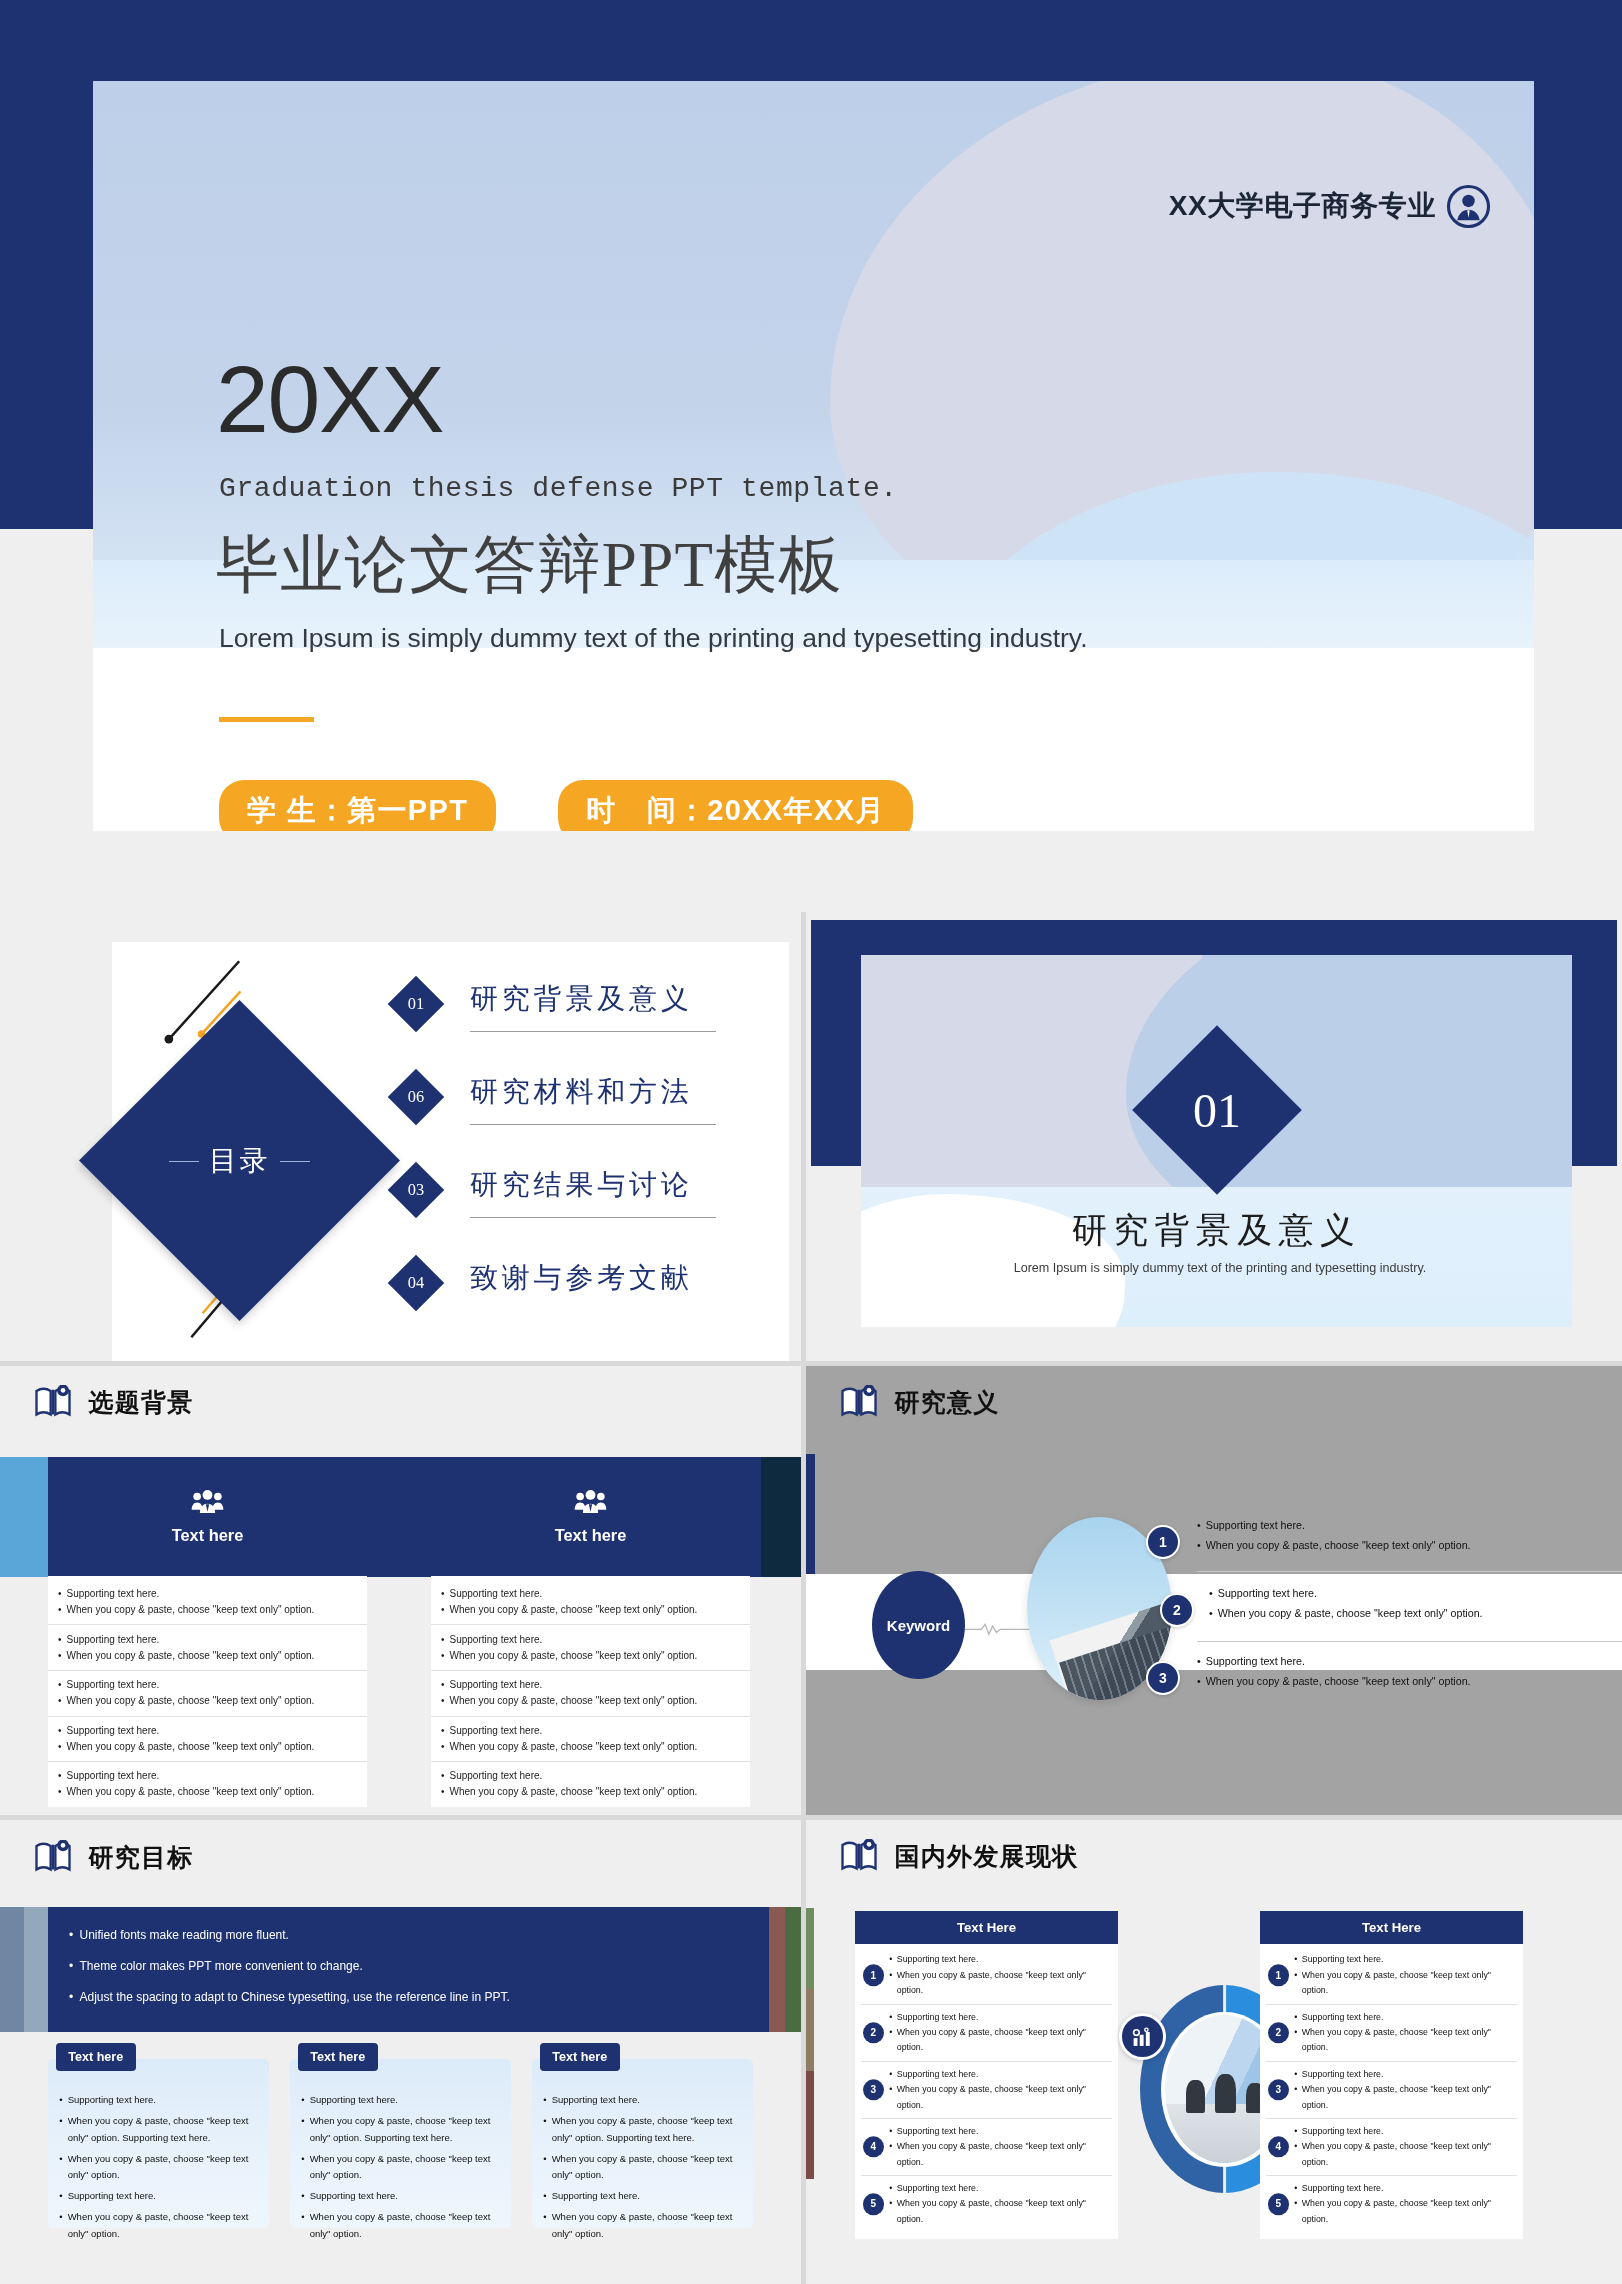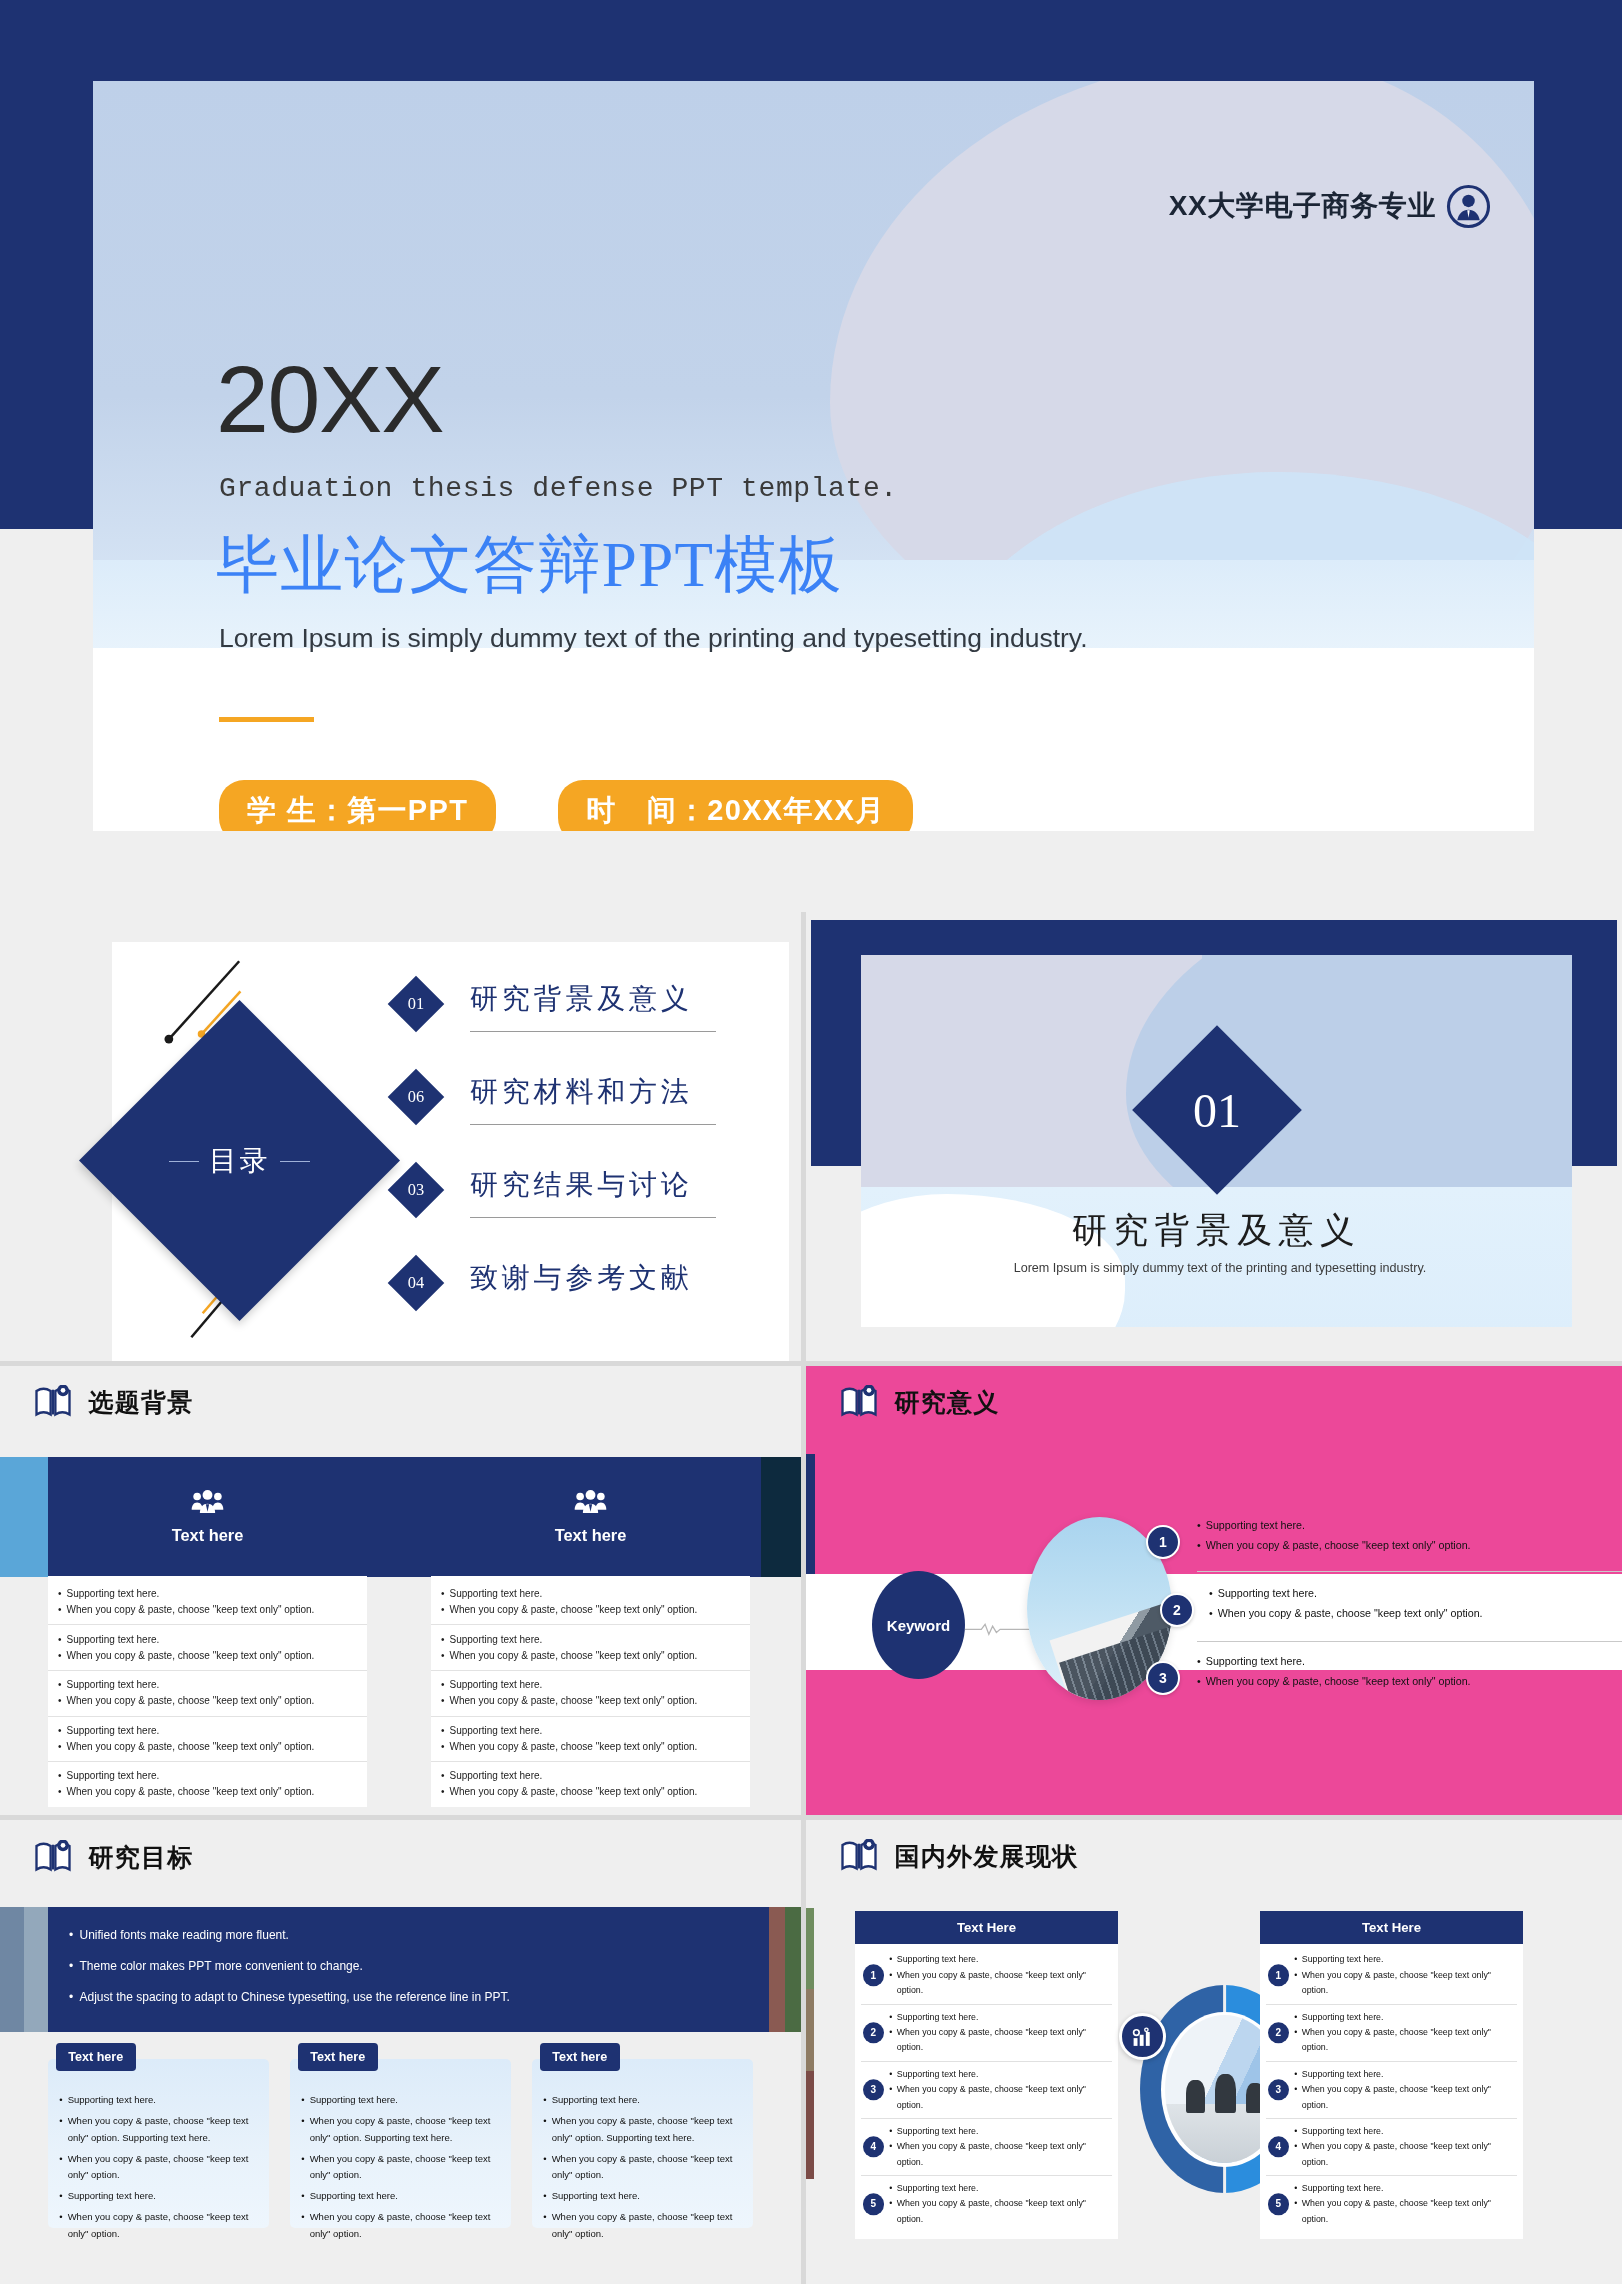--- a/index.html
+++ b/index.html
@@ -24,21 +24,21 @@
     background: #cfe4f7; border-radius: 50% 50% 45% 55% / 60% 55% 45% 40%; opacity: .95;}
   .s1-lowerwhite { position: absolute; left: 0; top: 567px; width: 1441px; height: 183px; background: #ffffff; }
   .s1-lightband { position: absolute; left: 0; top: 479px; width: 1441px; height: 176px;
      background: linear-gradient(180deg,#dcecfa 0%, #eaf4fc 60%, #ffffff 100%); }
   .s1-uni { position: absolute; right: 98px; top: 106px; font-size: 28px; color: #1b2535; font-weight: 700; letter-spacing: 0.6px; }
   .s1-avatar { position: absolute; right: 43px; top: 103px; width: 45px; height: 45px; }
   .s1-year { position: absolute; left: 123px; top: 271px; font-size: 95px; line-height: 1; color: #2b2b2b;
      font-family: "Liberation Sans", sans-serif; font-weight: 400; letter-spacing: -1.3px;}
   .s1-sub-en { position: absolute; left: 126px; top: 392px; font-size: 28px; color: #3a3a3a;
      font-family: "Liberation Mono","DejaVu Sans Mono", monospace; letter-spacing: 0.6px;}
-  .s1-cn { position: absolute; left: 123px; top: 441px; font-size: 63px; color: #3b82f6;
+  .s1-cn { position: absolute; left: 123px; top: 441px; font-size: 63px; color: #404040;
      font-family: "Liberation Serif","DejaVu Serif", serif; font-weight: 400; letter-spacing: 1.3px;}
   .s1-tag { position: absolute; left: 126px; top: 542px; font-size: 26.5px; color: #333a42; }
   .s1-rule { position: absolute; left: 126px; top: 636px; width: 95px; height: 5px; background: #f5a623; }
   .s1-btns { position: absolute; left: 126px; top: 699px; display: flex; gap: 62px; }
   .pill { background: #f5a623; color: #ffffff; font-size: 29px; font-weight: 700;
      border-radius: 25px; padding: 11.3px 28px; letter-spacing: 1.3px; white-space: nowrap; }
 
   
   .s2 { position: absolute; left: 0; top: 912px; width: 801px; height: 452px; background: #efefef; }
   .s2-card { position: absolute; left: 112px; top: 30px; width: 677px; height: 422px; background: #ffffff; }
@@ -101,21 +101,21 @@
   .s4-cardB { left: 431px; width: 319px; }
   .s4-cardlbl { color: #fff; font-size: 16.4px; font-weight: 700; }
   .s4-colA, .s4-colB { position: absolute; top: 210px; width: 319px; background: #fff; padding: 3.8px 0 0 0; }
   .s4-colA { left: 48px; } .s4-colB { left: 431px; }
   .tblrow { padding: 6.3px 8.8px 6.3px 10px; border-bottom: 0.6px solid #e2e2e2; }
   .tblrow:last-child { border-bottom: none; }
   .bl { font-size: 10px; color: #1c1c1c; line-height: 1.6; display: flex; gap: 5px; }
   .bl .b { color: #1c1c1c; }
 
   
-  .s5 { position: absolute; left: 806px; top: 1366px; width: 816px; height: 452px; background: #ec4899; }
+  .s5 { position: absolute; left: 806px; top: 1366px; width: 816px; height: 452px; background: #a3a3a3; }
   .s5-white { position: absolute; left: 0; top: 208px; width: 816px; height: 96px; background: #fff; }
   .s5-navystub { position: absolute; left: 0; top: 88px; width: 8.8px; height: 120px; background: #1e3272; }
   .kw { position: absolute; left: 66px; top: 205px; width: 93px; height: 108px; border-radius: 50%;
      background: #1e3272; display: flex; align-items: center; justify-content: center;
      color: #fff; font-size: 15px; font-weight: 700; }
   .kw-wave { position: absolute; left: 159px; top: 257px; width: 69px; height: 12.6px; }
   .s5-circle { position: absolute; left: 221px; top: 151px; width: 145px; height: 183px; border-radius: 50%;
      overflow: hidden; background: linear-gradient(180deg,#a9d4ef 0%, #bfe0f3 45%, #dff0fa 100%);
      box-shadow: 0 2.5px 8.8px rgba(0,0,0,.12); }
   .s5-bldg { position: absolute; left: 38px; top: 95px; width: 164px; height: 126px;

